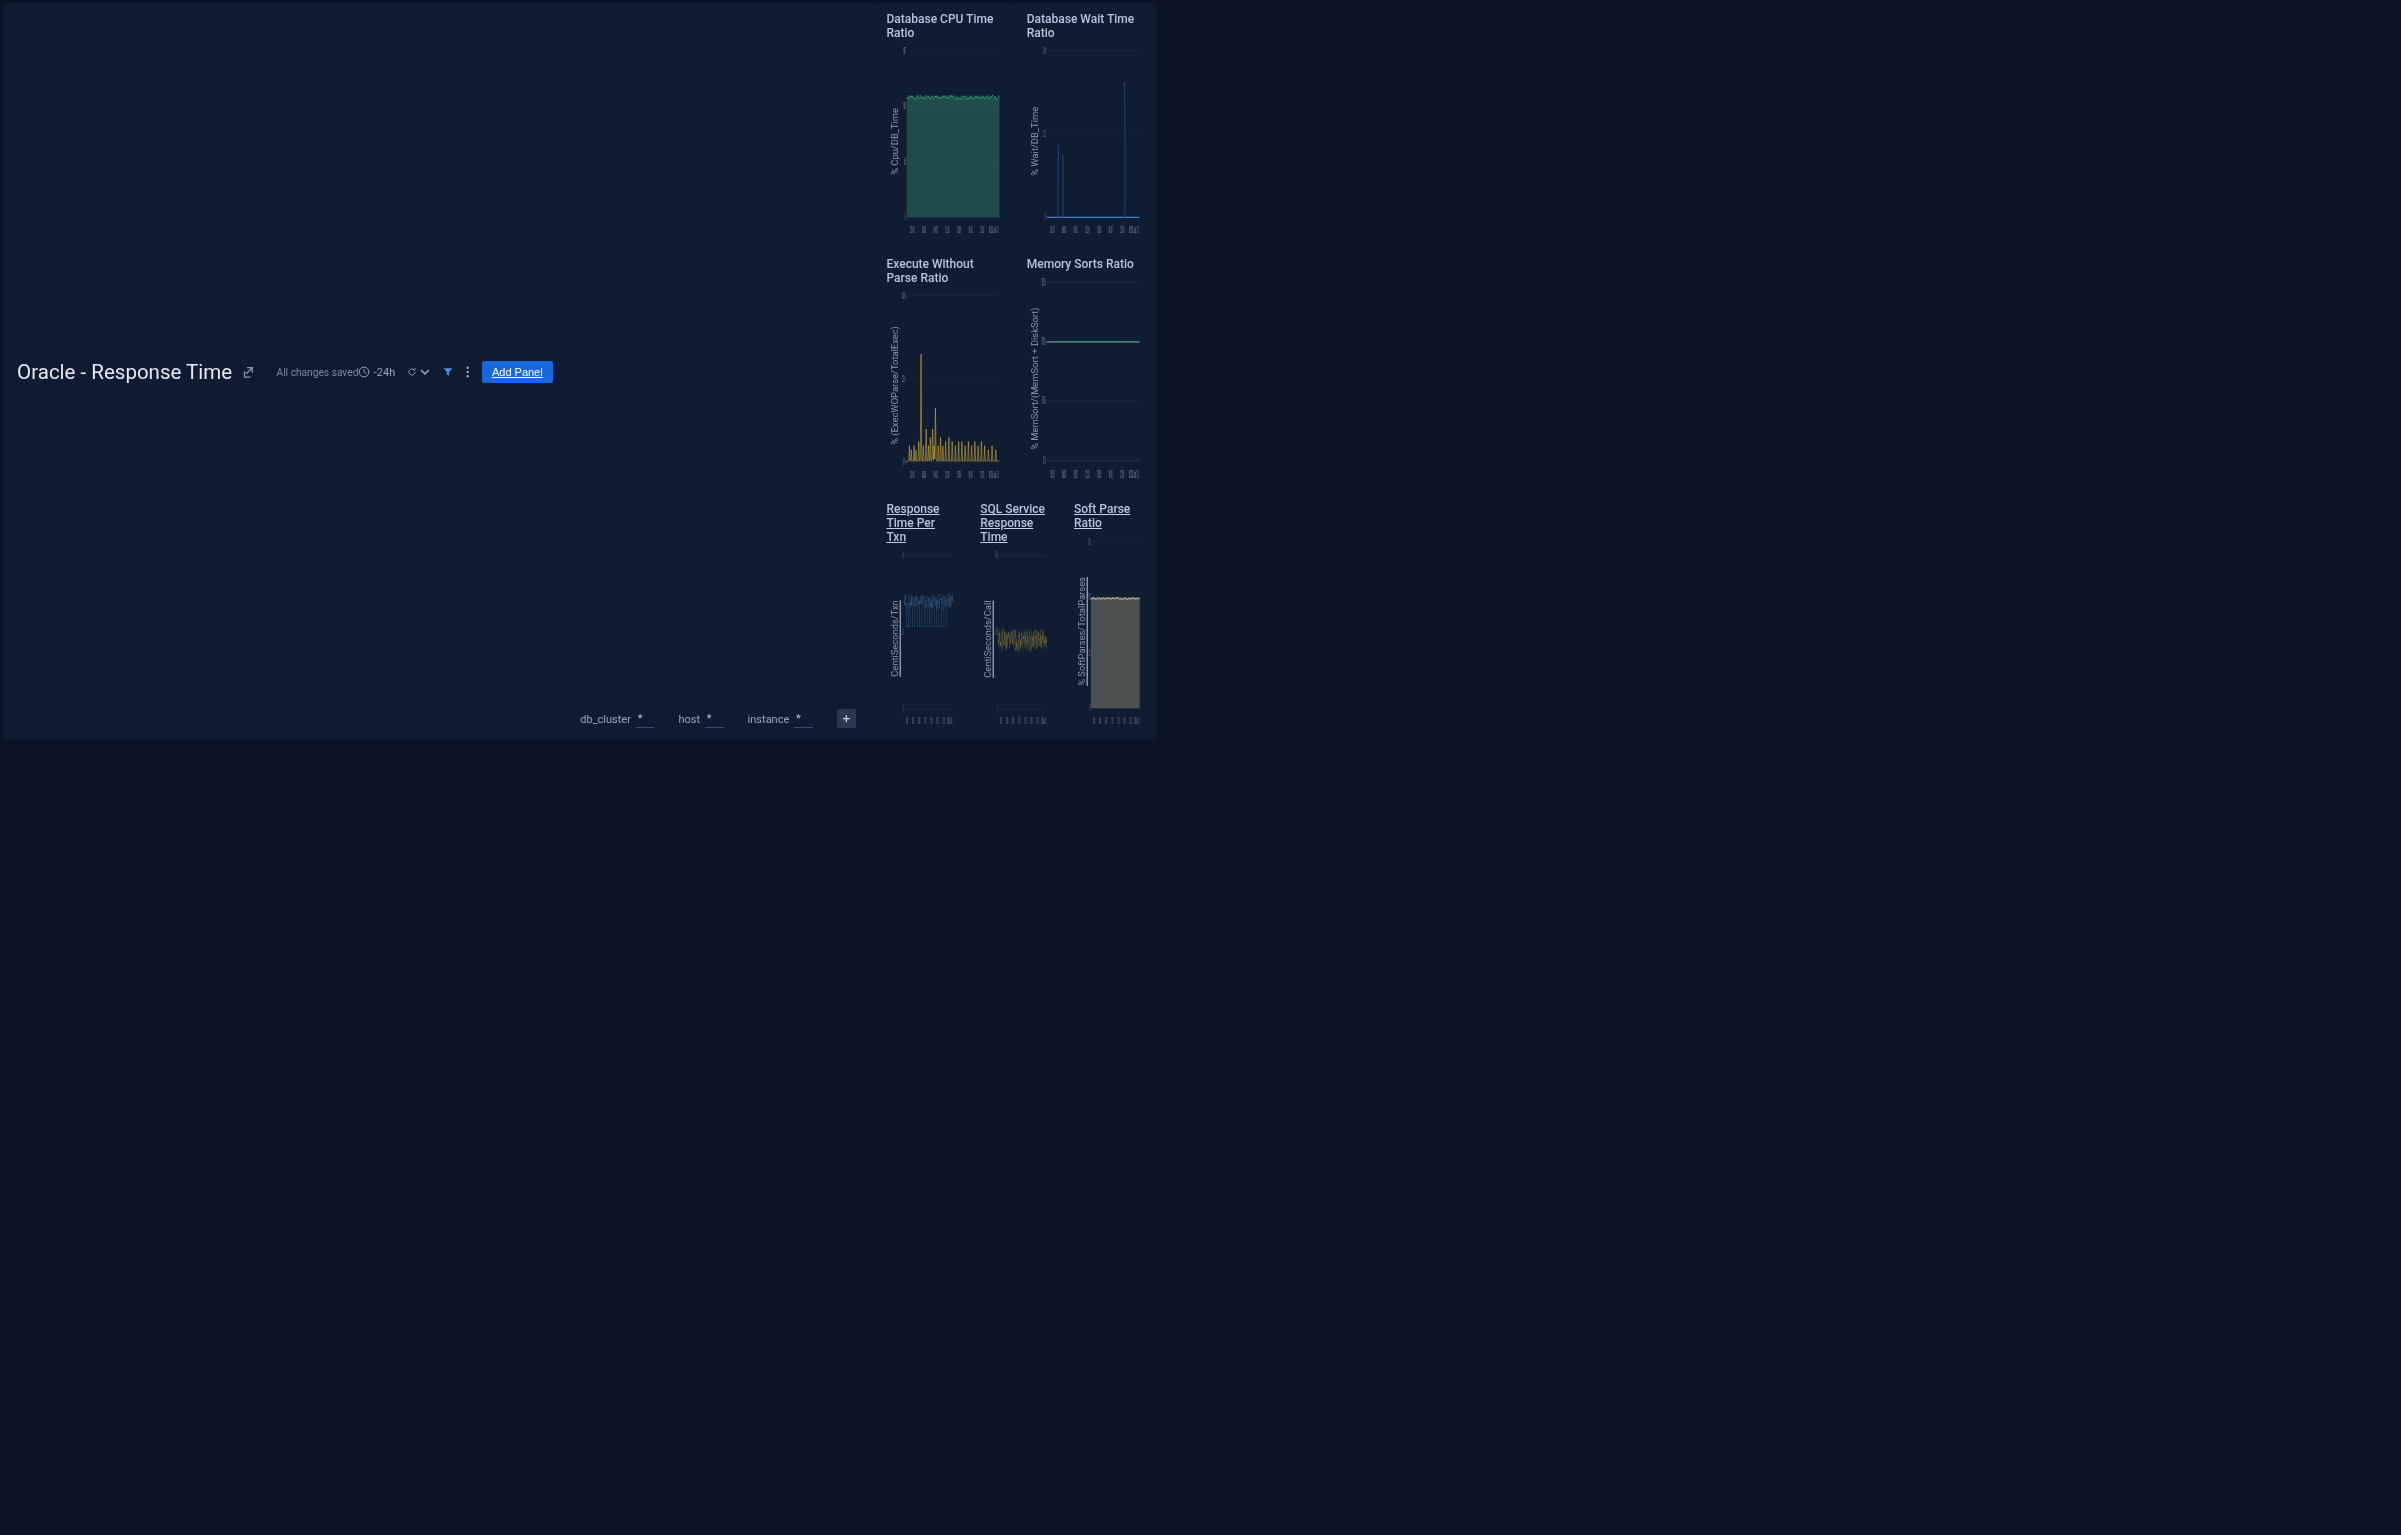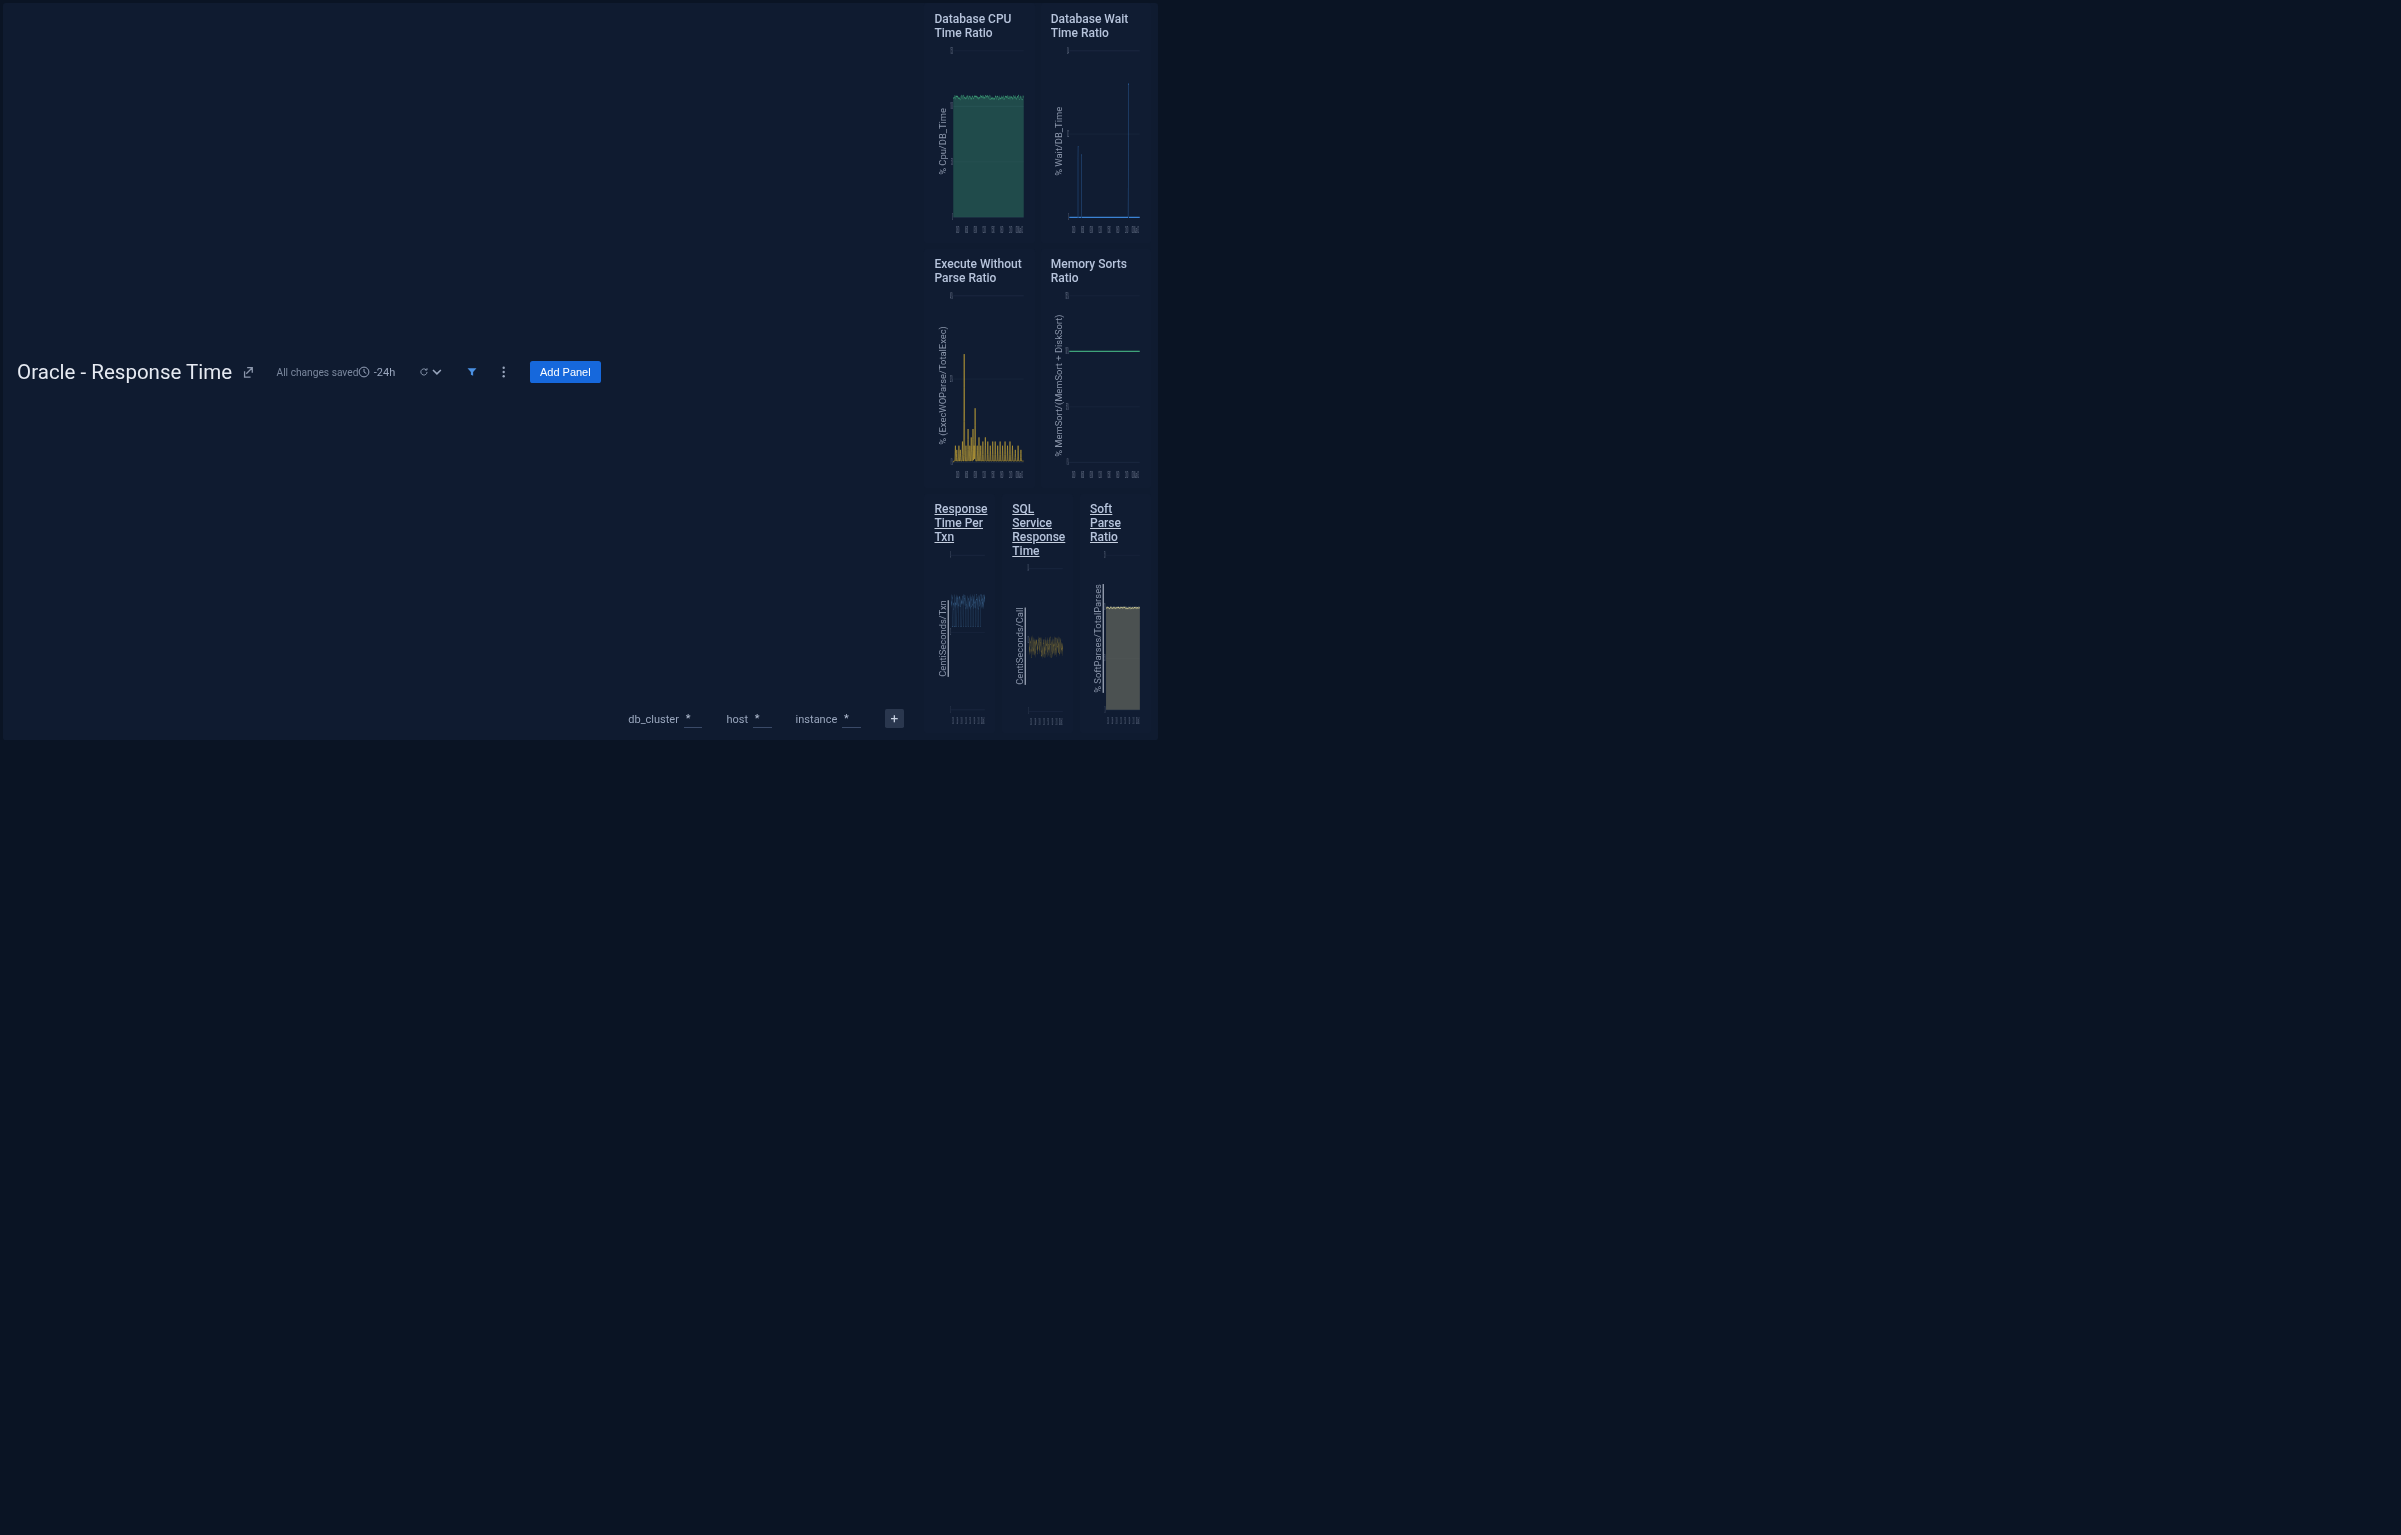--- a/index.html
+++ b/index.html
@@ -14,25 +14,25 @@
     padding: 3.4px;
   }
   .page { background: #0f1b30; border-radius: 2.6px; height: 100%; display:flex; }
   .header {
     display: flex; align-items: center; padding: 8.5px 13.7px 6.8px 13.7px;
   }
   .title { font-size: 20.5px; font-weight: 400; color: #e6eaf2; }
   .share-icon { margin-left:10.2px; color:#8c97ac; cursor:pointer; }
   .saved { margin-left:20.5px; color:#7b889e; font-size:10.2px;}
   .spacer { flex:1; }
-  .toolbar { display:flex; align-items:center; gap:24px; }
+  .toolbar { display:flex; align-items:center; gap:12px; }
   .toolbar-item { color:#99a6bd; display:flex; align-items:center; gap:3.4px; cursor:pointer; font-size:11px;}
   .btn-primary {
     background:#1668dc; color:#fff; padding:5.1px 10.2px; border-radius:2.6px;
-    font-size:11px; cursor:pointer; border:none;
+    font-size:11px; cursor:pointer; border:none;text-decoration:underline;
   }
   .filters-row {
     display:flex; align-items:flex-end; gap:24px; padding: 5.1px 13.7px 12px 13.7px;
   }
   .filter { display:flex; align-items:center; gap:5.1px; color:#99a6bd; font-size:11px; }
   .filter .fval { border-bottom:0.9px solid #3a4a68; padding:0 12px 1.7px 1.7px; color:#b7c2d6; min-width:12px;}
   .add-filter {
     width:19px; height:19px; background:#2a374e; color:#c7d0e0;
     display:flex; align-items:center; justify-content:center;
     border-radius:1.7px; cursor:pointer; font-size:13.7px;

